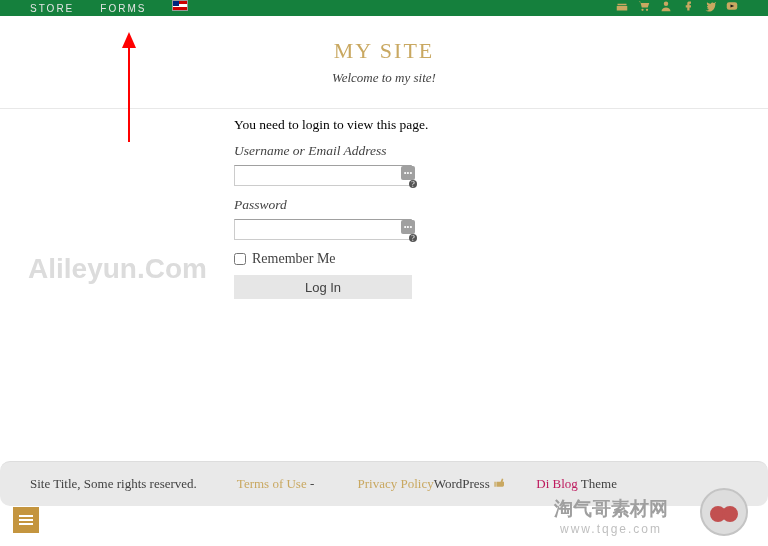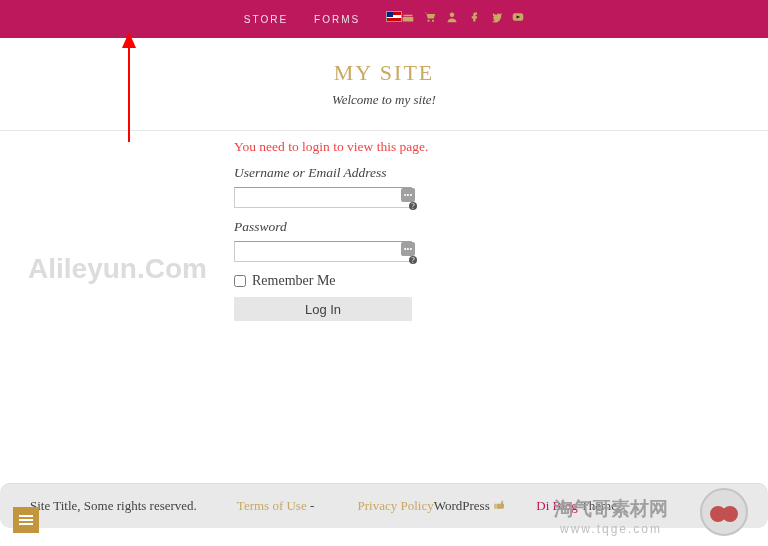--- a/index.html
+++ b/index.html
@@ -1,29 +1,29 @@
 <!DOCTYPE html>
 <html><head>
 <meta charset="utf-8">
 <style>
 * { margin: 0; padding: 0; box-sizing: border-box; }
 body { font-family: Georgia, 'Times New Roman', serif; font-size: 14px; color: #424242; width: 768px; height: 546px; position: relative; background: #fff; overflow: hidden; }
-.topbar { background: #be185d; height: 38px; display: flex; justify-content: center; align-items: center; padding: 0 30px; }
+.topbar { background: #15803d; height: 16px; display: flex; justify-content: space-between; align-items: center; padding: 0 30px; }
 .topbar-left { display: flex; align-items: center; gap: 26px; }
 .topbar-left a { color: #e5e5e5; font-size: 10px; letter-spacing: 2px; text-decoration: none; font-family: Arial, sans-serif; }
 .flag { width: 16px; height: 11px; background: linear-gradient(to bottom, #c00 0%, #c00 33%, #fff 33%, #fff 66%, #c00 66%); border: 1px solid #999; position: relative; display: inline-block; margin-top: -5px; }
 .flag::before { content: ''; position: absolute; top: 0; left: 0; width: 6px; height: 5px; background: #00247d; }
 .topbar-right { display: flex; gap: 10px; }
 .topbar-right .ticon { color: #c9a861; font-size: 12px; }
 .header-white { background: #fff; text-align: center; padding: 22px 0; border-bottom: 1px solid #e8e8e8; }
 .site-title { color: #c9a861; font-size: 22px; letter-spacing: 2px; font-family: Georgia, serif; }
 .tagline { color: #424242; font-size: 13px; margin-top: 6px; font-style: italic; }
 .main-area { padding: 8px 0 0 0; min-height: 262px; }
 .login-box { margin: 0 auto; width: 300px; }
-.notice { color: #ef4444; font-size: 13.5px; margin-bottom: 10px; }
+.notice { color: #000000; font-size: 13.5px; margin-bottom: 10px; }
 .login-box label { display: block; font-size: 13.5px; color: #424242; margin-bottom: 6px; font-style: italic; }
 .input-wrap { position: relative; margin-bottom: 11px; }
 .login-box input[type="text"], .login-box input[type="password"] { width: 178px; height: 21px; border: 1px solid #ccc; border-top: 1px solid #a0a0a0; background: #fff; padding: 0 4px; font-size: 13px; }
 .pwbadge { position: absolute; right: 119px; top: 1px; width: 14px; height: 14px; background: #a0a0a0; border-radius: 2px; font-size: 8px; color: #fff; display: flex; align-items: center; justify-content: center; }
 .pwq { position: absolute; right: 117px; top: 15px; font-size: 8px; background: #555; color: #fff; width: 8px; height: 8px; border-radius: 50%; display: flex; align-items: center; justify-content: center; }
 .remember { display: flex; align-items: center; gap: 6px; margin-bottom: 8px; }
 .remember input { width: 12px; height: 12px; }
 .login-btn { width: 178px; height: 24px; background: #e6e6e6; border: none; color: #424242; font-size: 13px; cursor: pointer; }
 .watermark { position: absolute; left: 28px; top: 253px; color: #dcdcdc; font-size: 28px; font-weight: bold; font-family: Arial, sans-serif; }
 .footer { background: #e9e9e9; padding: 14px 30px; display: flex; justify-content: flex-start; align-items: center; border-top: 1px solid #ddd; margin-top: 90px; border-radius: 10px; }

